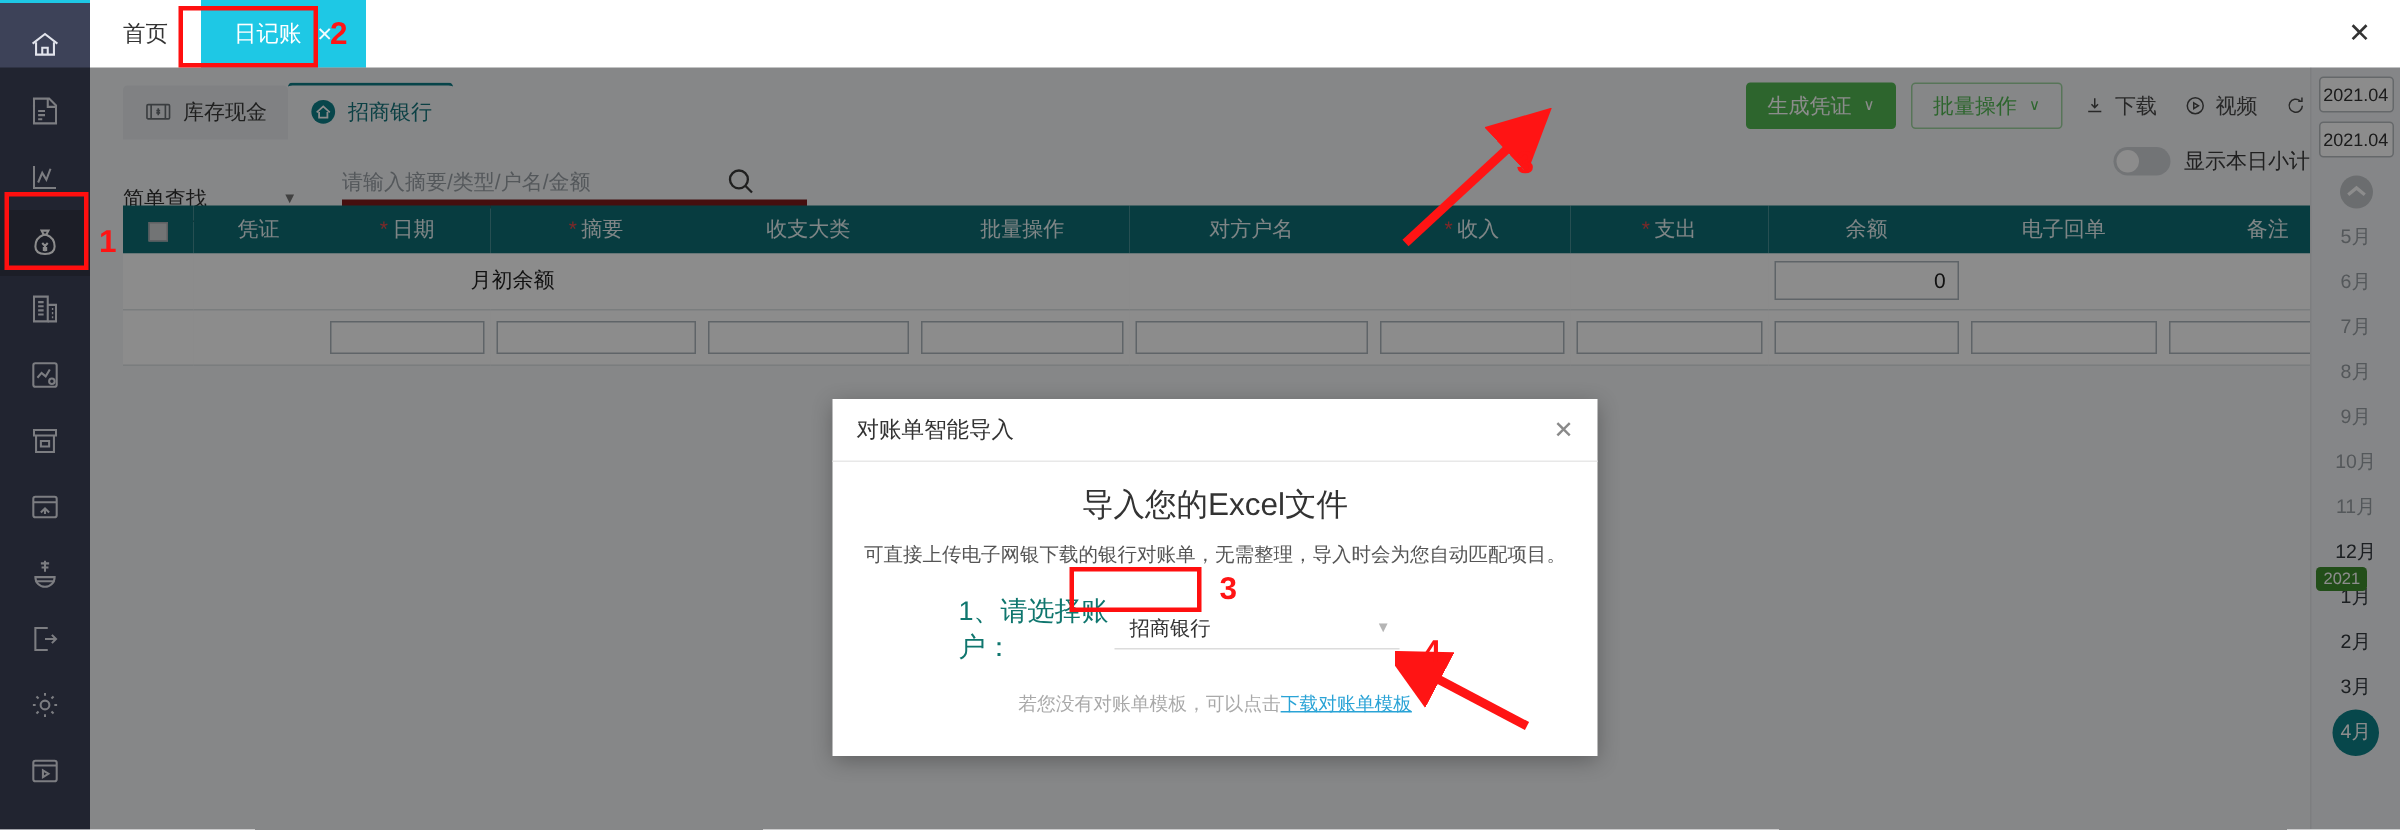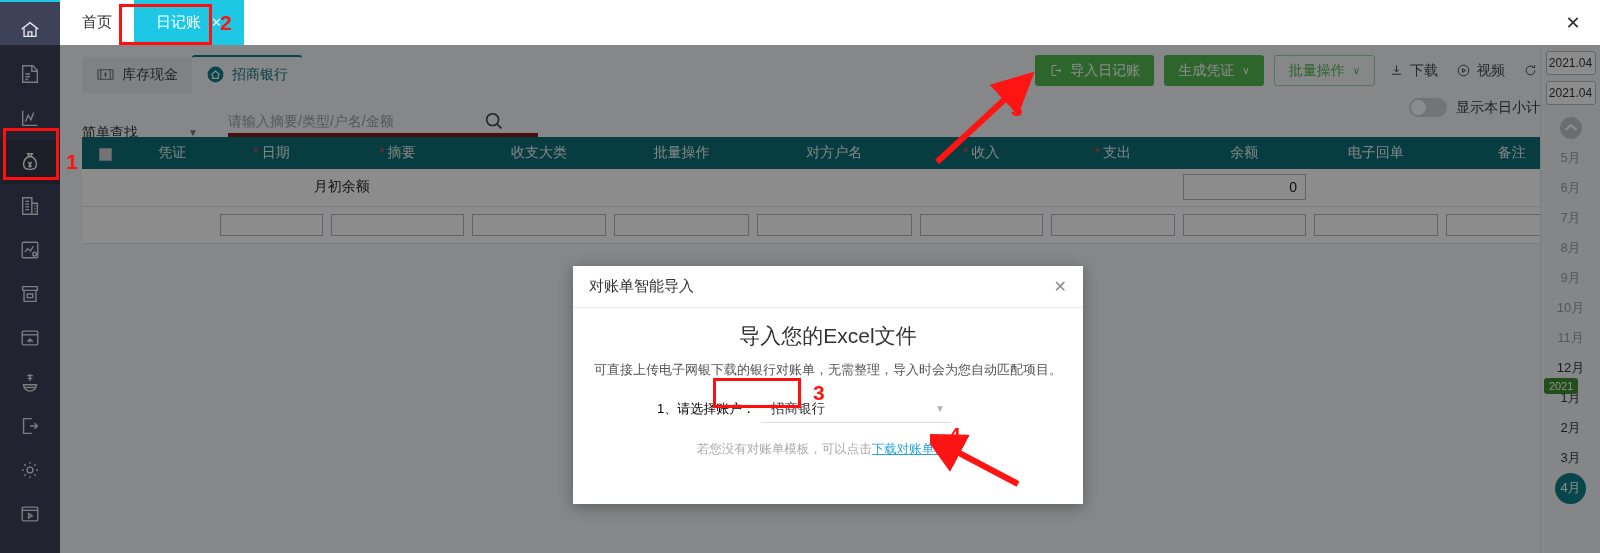--- a/index.html
+++ b/index.html
@@ -233,37 +233,37 @@
     display: flex; flex-direction: column; align-items: center; justify-content: center;
     z-index: 90;
   }
   #netwidget .pct { font-size: 21px; color: #2c2c2c; line-height: 21px; }
   #netwidget .pct small { font-size: 12px; }
   #netwidget .spd { font-size: 10px; color: #444; margin-top: 2px; }
   #netwidget .spd .up { color: #2f7fe0; margin-right: 2px; }
 
   
   #modal {
-    position: absolute; left: 573px; top: 266px; width: 510px; height: 238px;
+    position: absolute; left: 555px; top: 266px; width: 510px; height: 238px;
     background: #ffffff;
     box-shadow: 0 3px 14px rgba(0,0,0,.3);
     z-index: 60;
   }
   #modal-head {
     height: 42px; border-bottom: 1px solid #e8e8e8;
     display: flex; align-items: center; justify-content: space-between;
     padding: 0 16px;
   }
   #modal-title { font-size: 15px; color: #333; }
   #modal-close { font-size: 16px; color: #8a8a8a; }
   #modal-body { padding: 14px 0 0 0; }
   #modal-h1 { text-align: center; font-size: 21px; color: #333; }
   #modal-sub { text-align: center; font-size: 13px; color: #555; margin-top: 11px; }
   .form-row { display: flex; align-items: center; margin-top: 16px; padding-left: 84px; }
-  .form-label { font-size: 13px; color: #000000; width: 104px; }
+  .form-label { font-size: 18px; color: #0f766e; width: 104px; }
   #acct-select {
     width: 190px; height: 28px;
     border-bottom: 1px solid #dcdcdc;
     display: flex; align-items: center; justify-content: space-between;
     padding: 0 6px 0 10px;
     font-size: 13.5px; color: #333;
     position: relative;
   }
   #acct-select .dcaret { color: #b5b5b5; font-size: 10px; }
   #choose-file {
@@ -446,29 +446,20 @@
         <span id="search-btn">
           <svg viewBox="0 0 24 24" fill="none" stroke="#3b3b3b" stroke-width="1.7">
               <circle cx="10.5" cy="10.5" r="6.5"></circle>
               <path d="M15.3 15.3L20 20"></path>
             </svg>
         </span>
       </div>
     </div>
 
     <div id="toolbar">
-      <div class="tb-btn primary">
-        <span>
-          <svg viewBox="0 0 24 24" fill="none" stroke="#ffffff" stroke-width="1.6">
-              <path d="M12 4H5v16h7"></path>
-              <path d="M10.5 12h8.5M16 9l3 3-3 3"></path>
-            </svg>
-        </span>
-        <span>导入日记账</span>
-      </div>
       <div class="tb-btn primary-2">
         <span>生成凭证</span>
         <span class="caret">∨</span>
       </div>
       <div class="tb-btn outline">
         <span>批量操作</span>
         <span class="caret">∨</span>
       </div>
       <div class="tb-plain">
         <span>

